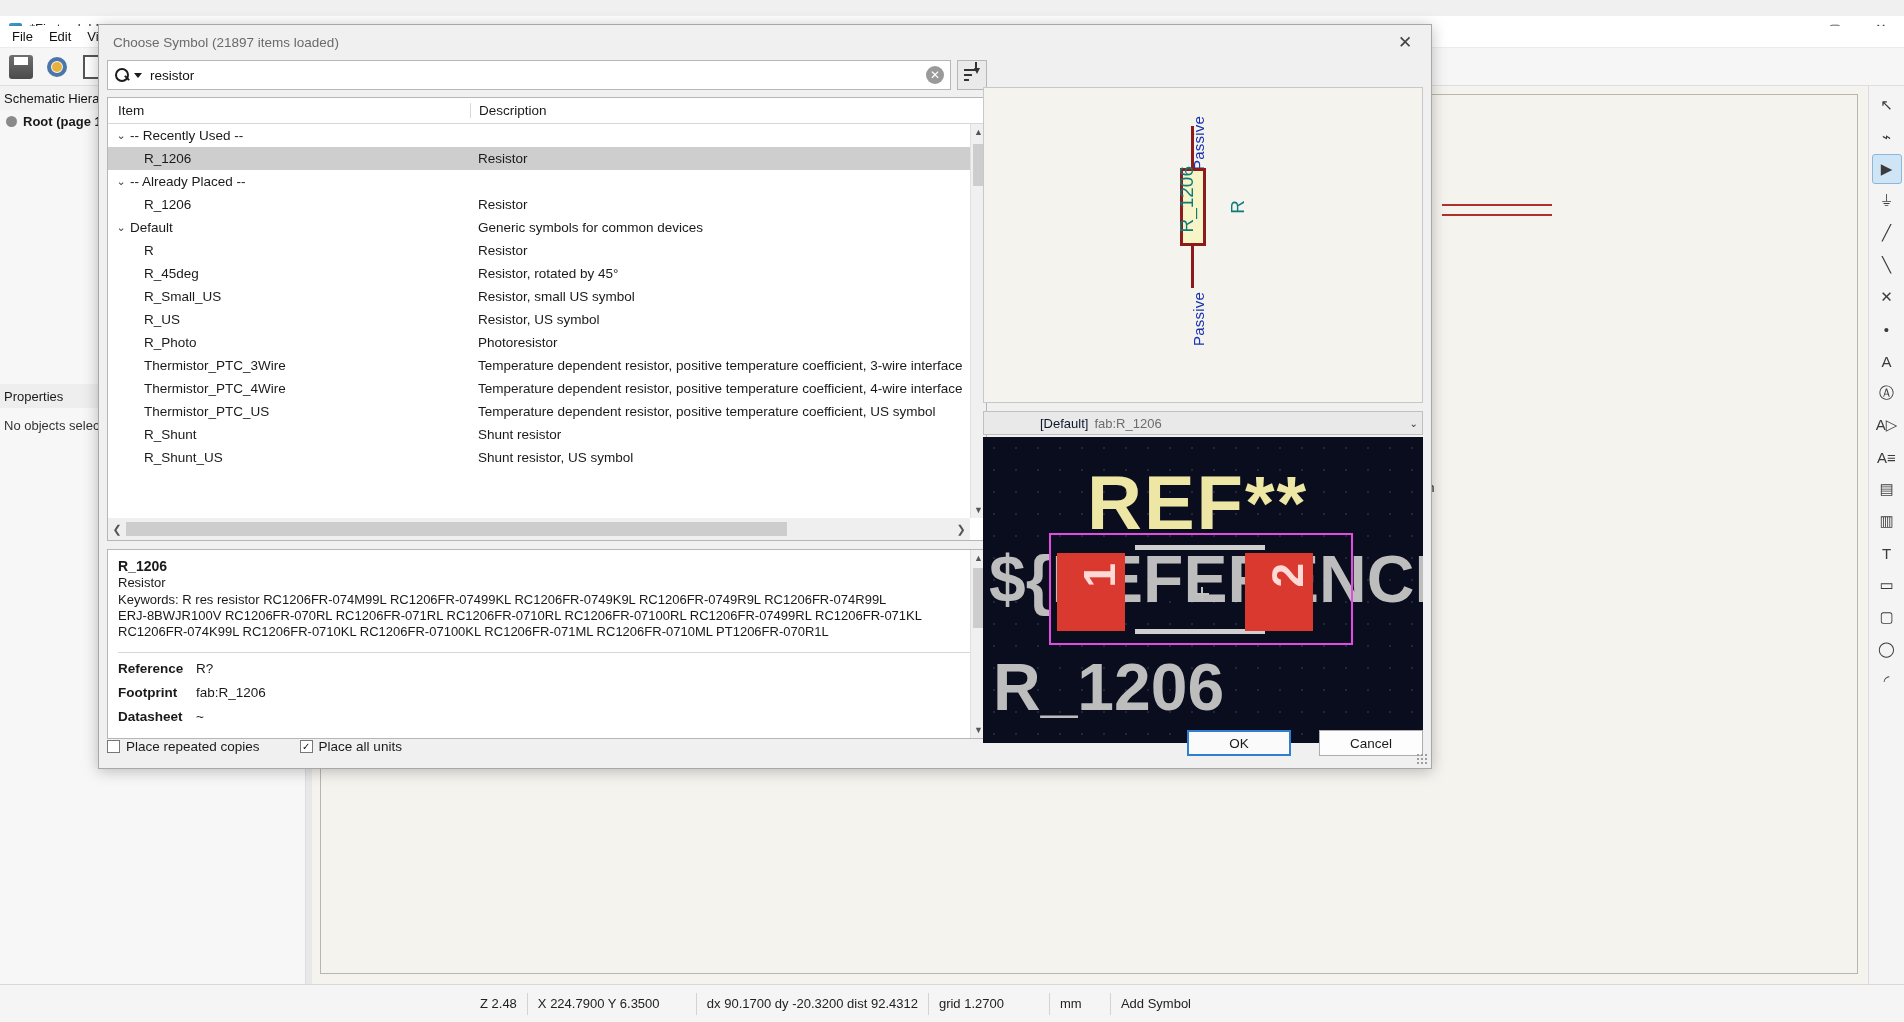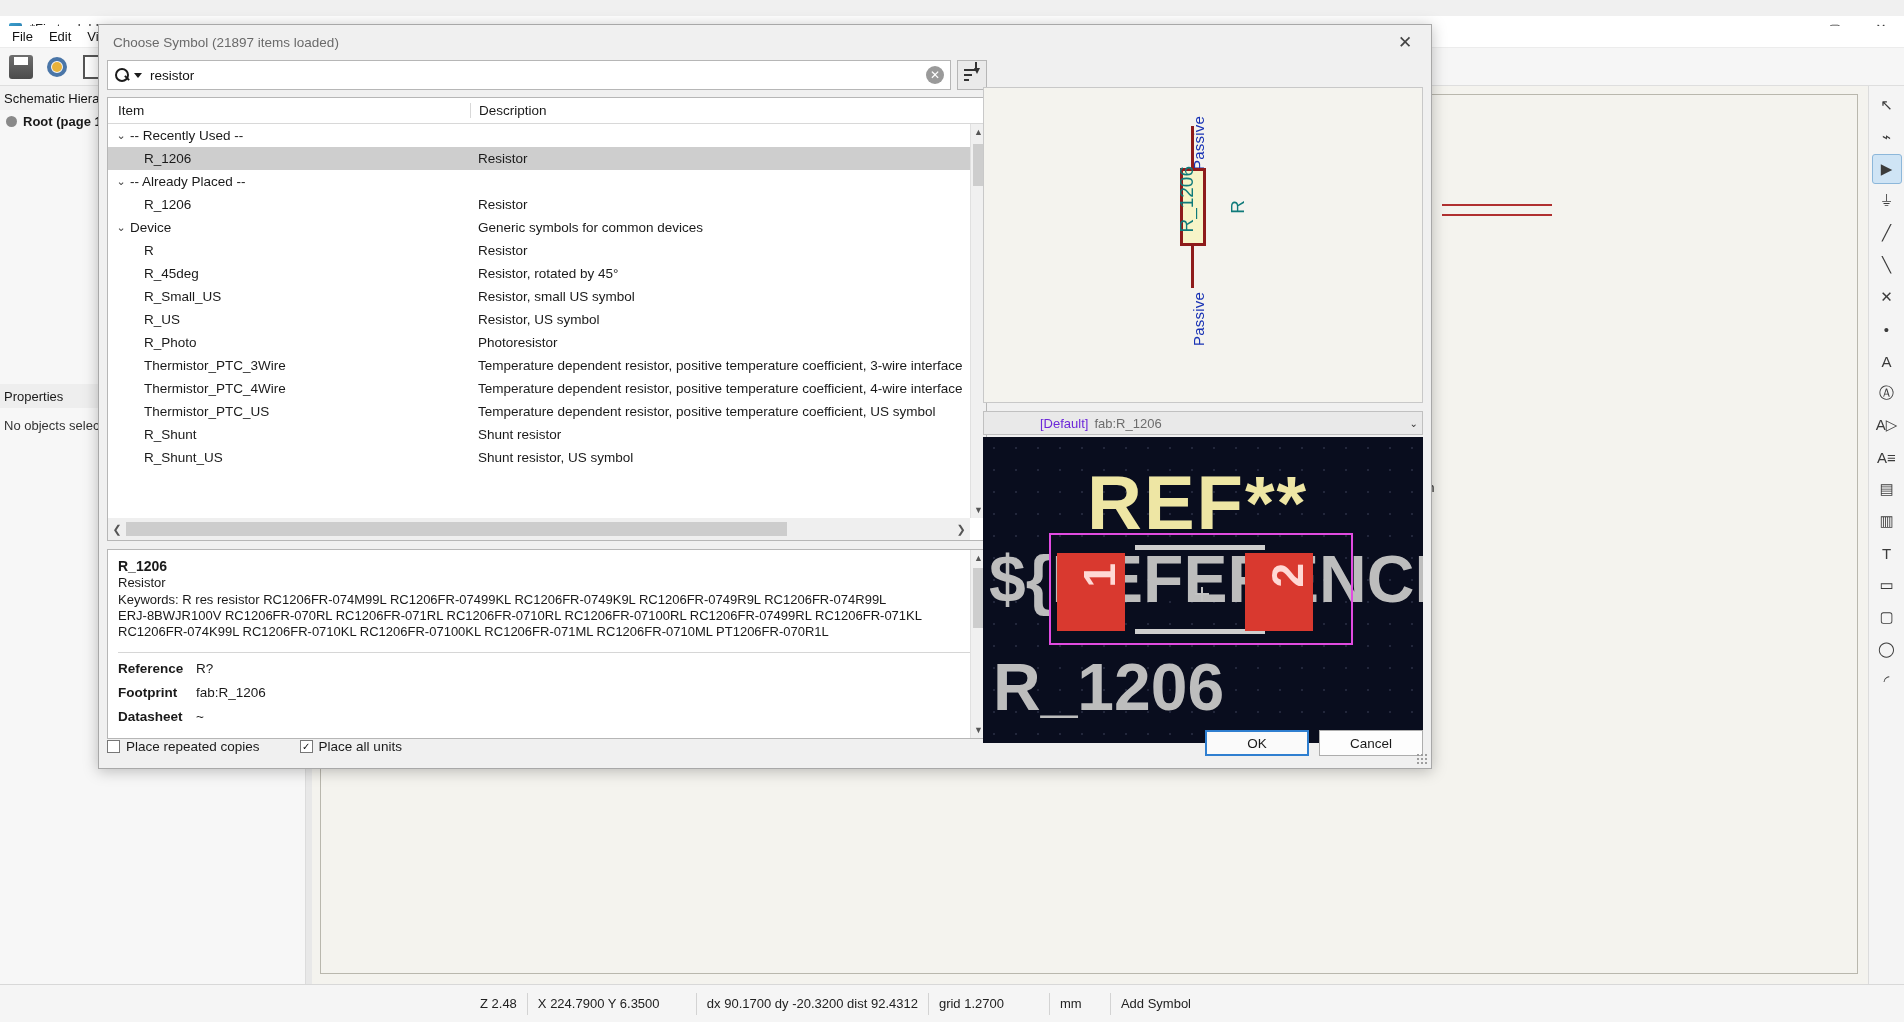--- a/index.html
+++ b/index.html
@@ -224,21 +224,21 @@
     writing-mode: vertical-rl; transform: rotate(180deg);
   }
   .sym-val { position:absolute; left:243px; top:112px; color:#0f7a7a; font-size:19px;
              writing-mode: vertical-rl; transform: rotate(180deg); }
 
   .fp-bar {
     position:absolute; left:0; right:0; top:352px; height:24px;
     background:#e9e9e9; border:1px solid #c0c0c0; display:flex; align-items:center;
     padding: 0 4px 0 8px; font-size:13px;
   }
-  .fp-bar .dflt { color:#6d28d9;padding-left:48px; }
+  .fp-bar .dflt { color:#0f172a;padding-left:48px; }
   .fp-bar .fpname { color:#6c6c6c; margin-left:6px; }
   .fp-chev { margin-left:auto; font-size:10px; color:#333; }
 
   .fp-preview {
     position:absolute; left:0; right:0; top:378px; height:306px;
     background:#090d1e; overflow:hidden;
   }
   .fp-dots { position:absolute; inset:0;
     background-image: radial-gradient(circle, #2a2f45 0.7px, transparent 0.8px);
     background-size: 22px 22px; opacity:.8; }
@@ -252,21 +252,21 @@
   .fp-pad.p1 { left:74px; }
   .fp-pad.p2 { left:262px; }
   .fp-padnum { position:absolute; color:#ffd9d5; font-size:44px; font-weight:700;
                writing-mode: vertical-rl; transform: rotate(180deg); top:126px;}
   .fp-padnum.n1{left:92px;} .fp-padnum.n2{left:280px;}
   .fp-cross { position:absolute; left:212px; top:150px; width:14px; height:14px; }
   .fp-cross::before,.fp-cross::after{content:"";position:absolute;background:#c2c2c2;}
   .fp-cross::before{left:6px;top:0;width:2px;height:14px;}
   .fp-cross::after{top:6px;left:0;height:2px;width:14px;}
 
-  .dlg-buttons { position:absolute; right:8px; bottom:12px; display:flex; gap:10px;padding-left:28px; }
+  .dlg-buttons { position:absolute; right:8px; bottom:12px; display:flex; gap:28px;padding-left:28px; }
   .btn {
     width:104px; height:26px; font-size:13.5px; display:flex;align-items:center;justify-content:center;
     background:#fdfdfd; border:1px solid #adadad;
   }
   .btn.primary { border:2px solid #2f7fd0; background:#fafafa; }
   .grip { position:absolute; right:3px; bottom:3px; width:12px; height:12px;
           background-image: radial-gradient(circle, #9e9e9e 0.8px, transparent 0.9px);
           background-size:4px 4px; }
 </style>
 </head>
@@ -413,21 +413,21 @@
             </div>
             <div class="row">
               <div class="rname indent1">
                 <span>R_1206</span>
               </div>
               <div class="rdesc">Resistor</div>
             </div>
             <div class="row">
               <div class="rname indent0">
                 <span class="chev">⌄</span>
-                <span>Device</span>
+                <span>Default</span>
               </div>
               <div class="rdesc">Generic symbols for common devices</div>
             </div>
             <div class="row">
               <div class="rname indent1">
                 <span>R</span>
               </div>
               <div class="rdesc">Resistor</div>
             </div>
             <div class="row">

